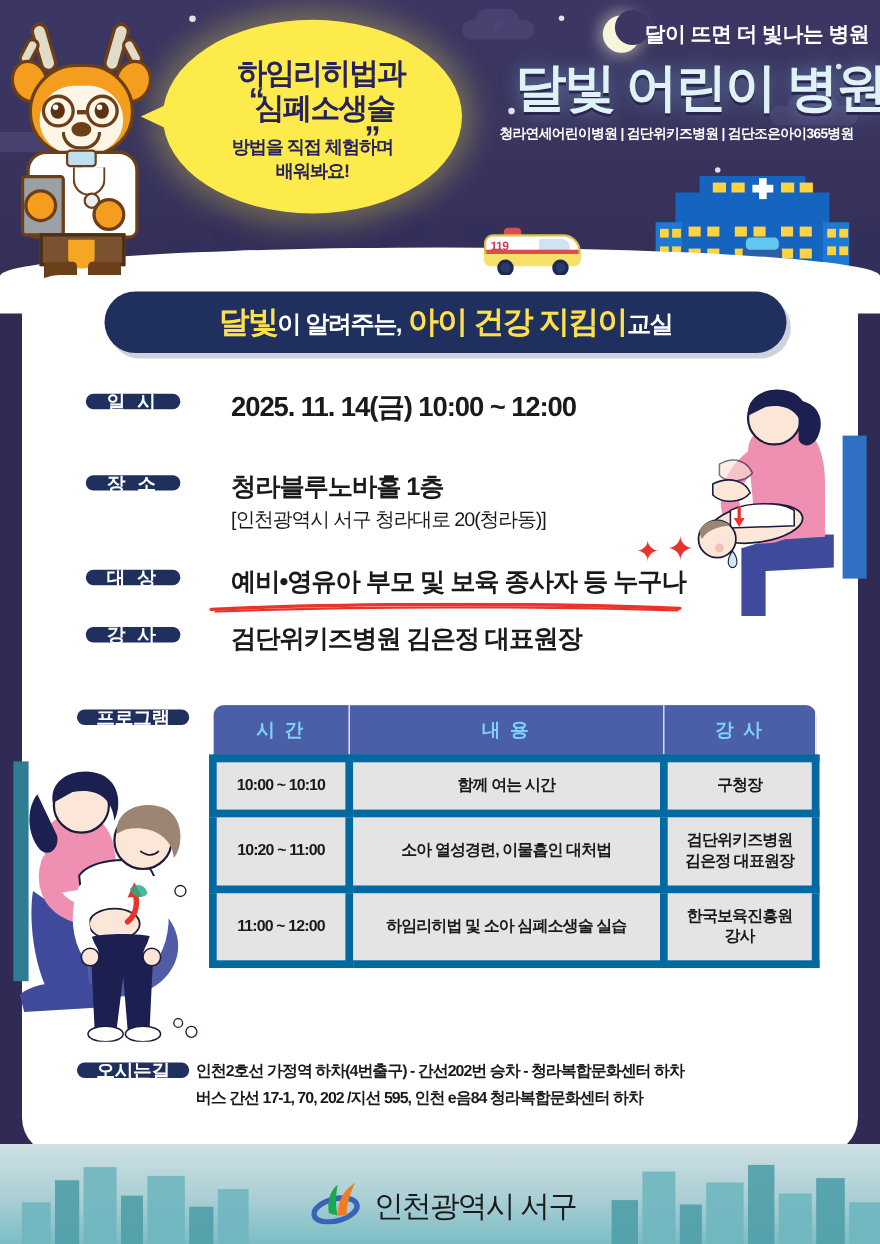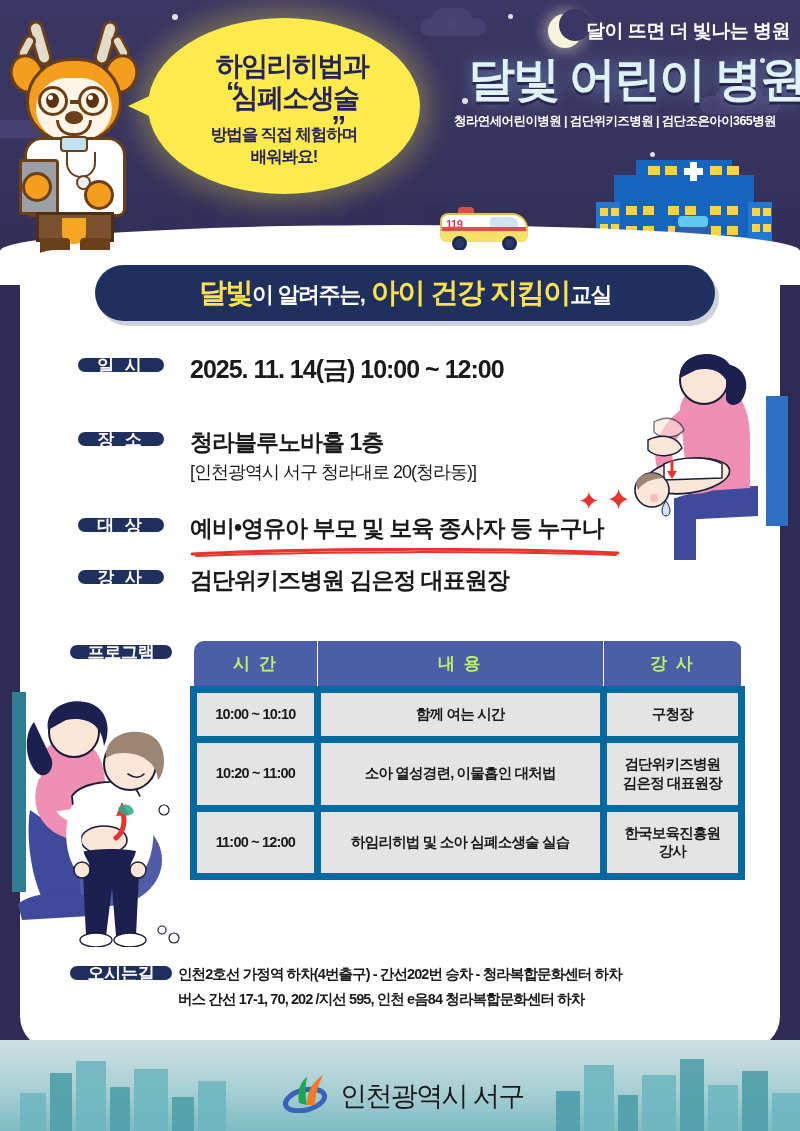--- a/index.html
+++ b/index.html
@@ -160,31 +160,31 @@
   .hl{color:#ffe14d;}
   .sm{font-size:22px;}
 
   
   .pill{
     position:absolute;height:14px;background:#20305e;border-radius:16px;
     display:flex;align-items:center;justify-content:center;
     color:#fff;font-size:17px;font-weight:bold;letter-spacing:3px;
   }
   .pill.wide{letter-spacing:-.3px;}
-  .info-txt{position:absolute;color:#1a1a1a;font-weight:bold;letter-spacing:-1px;white-space:nowrap;}
+  .info-txt{position:absolute;color:#1a1a1a;font-weight:bold;letter-spacing:-1px;white-space:nowrap;margin-left:20px;}
 
   .underline-red{
     position:absolute;left:190px;top:548px;width:430px;height:9px;
   }
 
   
   .ptable{position:absolute;left:190px;top:640px;width:555px;}
   .ptable table{border-collapse:collapse;width:555px;}
   .ptable th{
-    background:#4a5fa8;color:#bef264;font-size:17px;font-weight:bold;
+    background:#4a5fa8;color:#7dd3fc;font-size:17px;font-weight:bold;
     letter-spacing:2px;padding:11px 0;border:1px solid #fff;
   }
   .ptable th:first-child{border-top-left-radius:10px;}
   .ptable th:last-child{border-top-right-radius:10px;}
   .ptable td{
     background:#e4e4e4;color:#1a1a1a;font-size:14.5px;font-weight:bold;
     letter-spacing:-.8px;text-align:center;padding:12px 4px;
     border:7px solid #0369a1;line-height:1.3;
   }
   .col-time{width:125px;}

